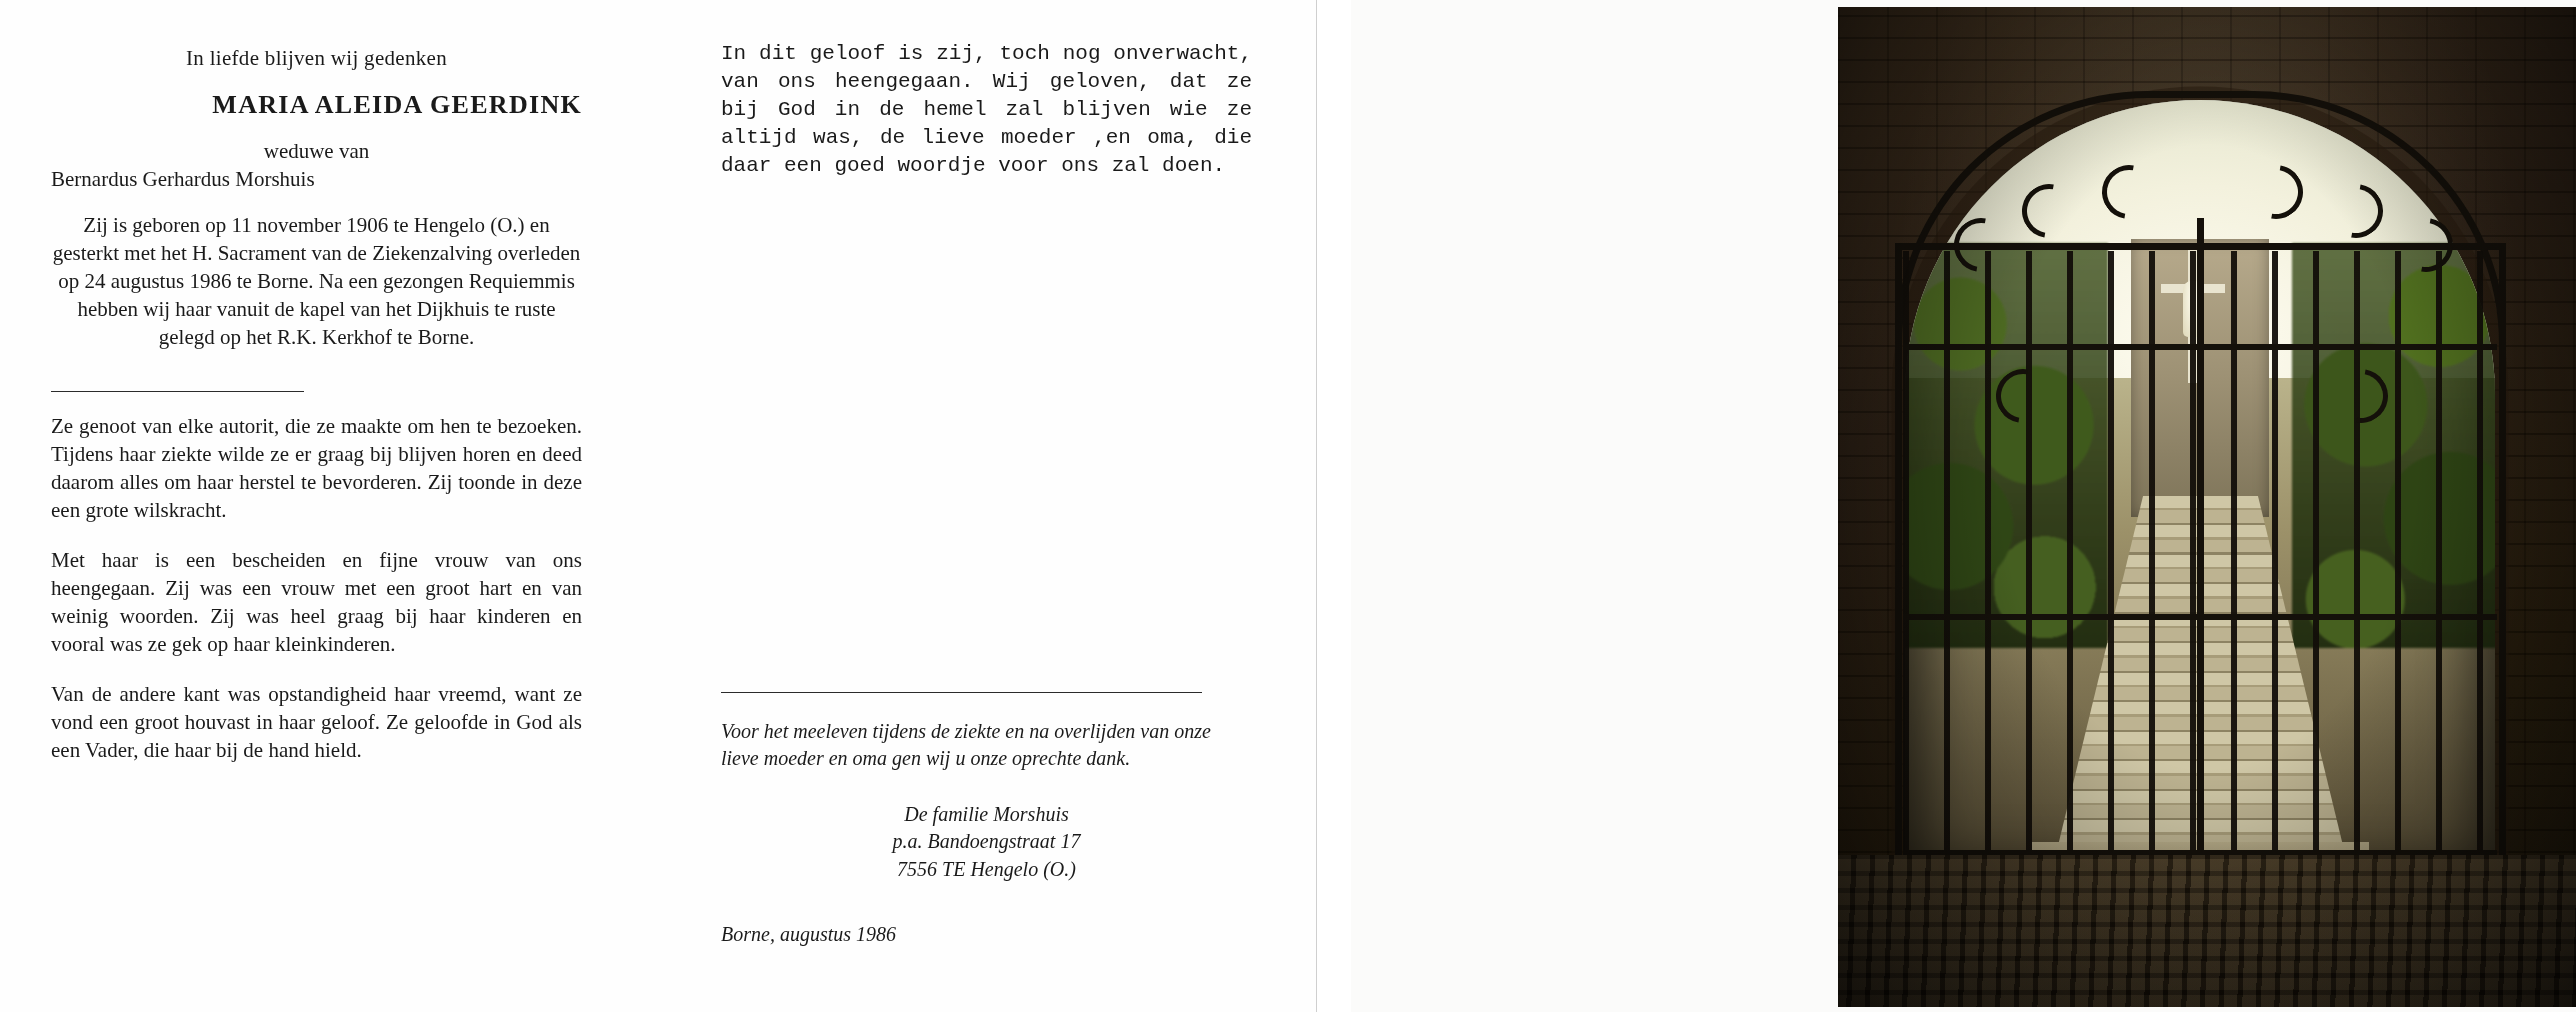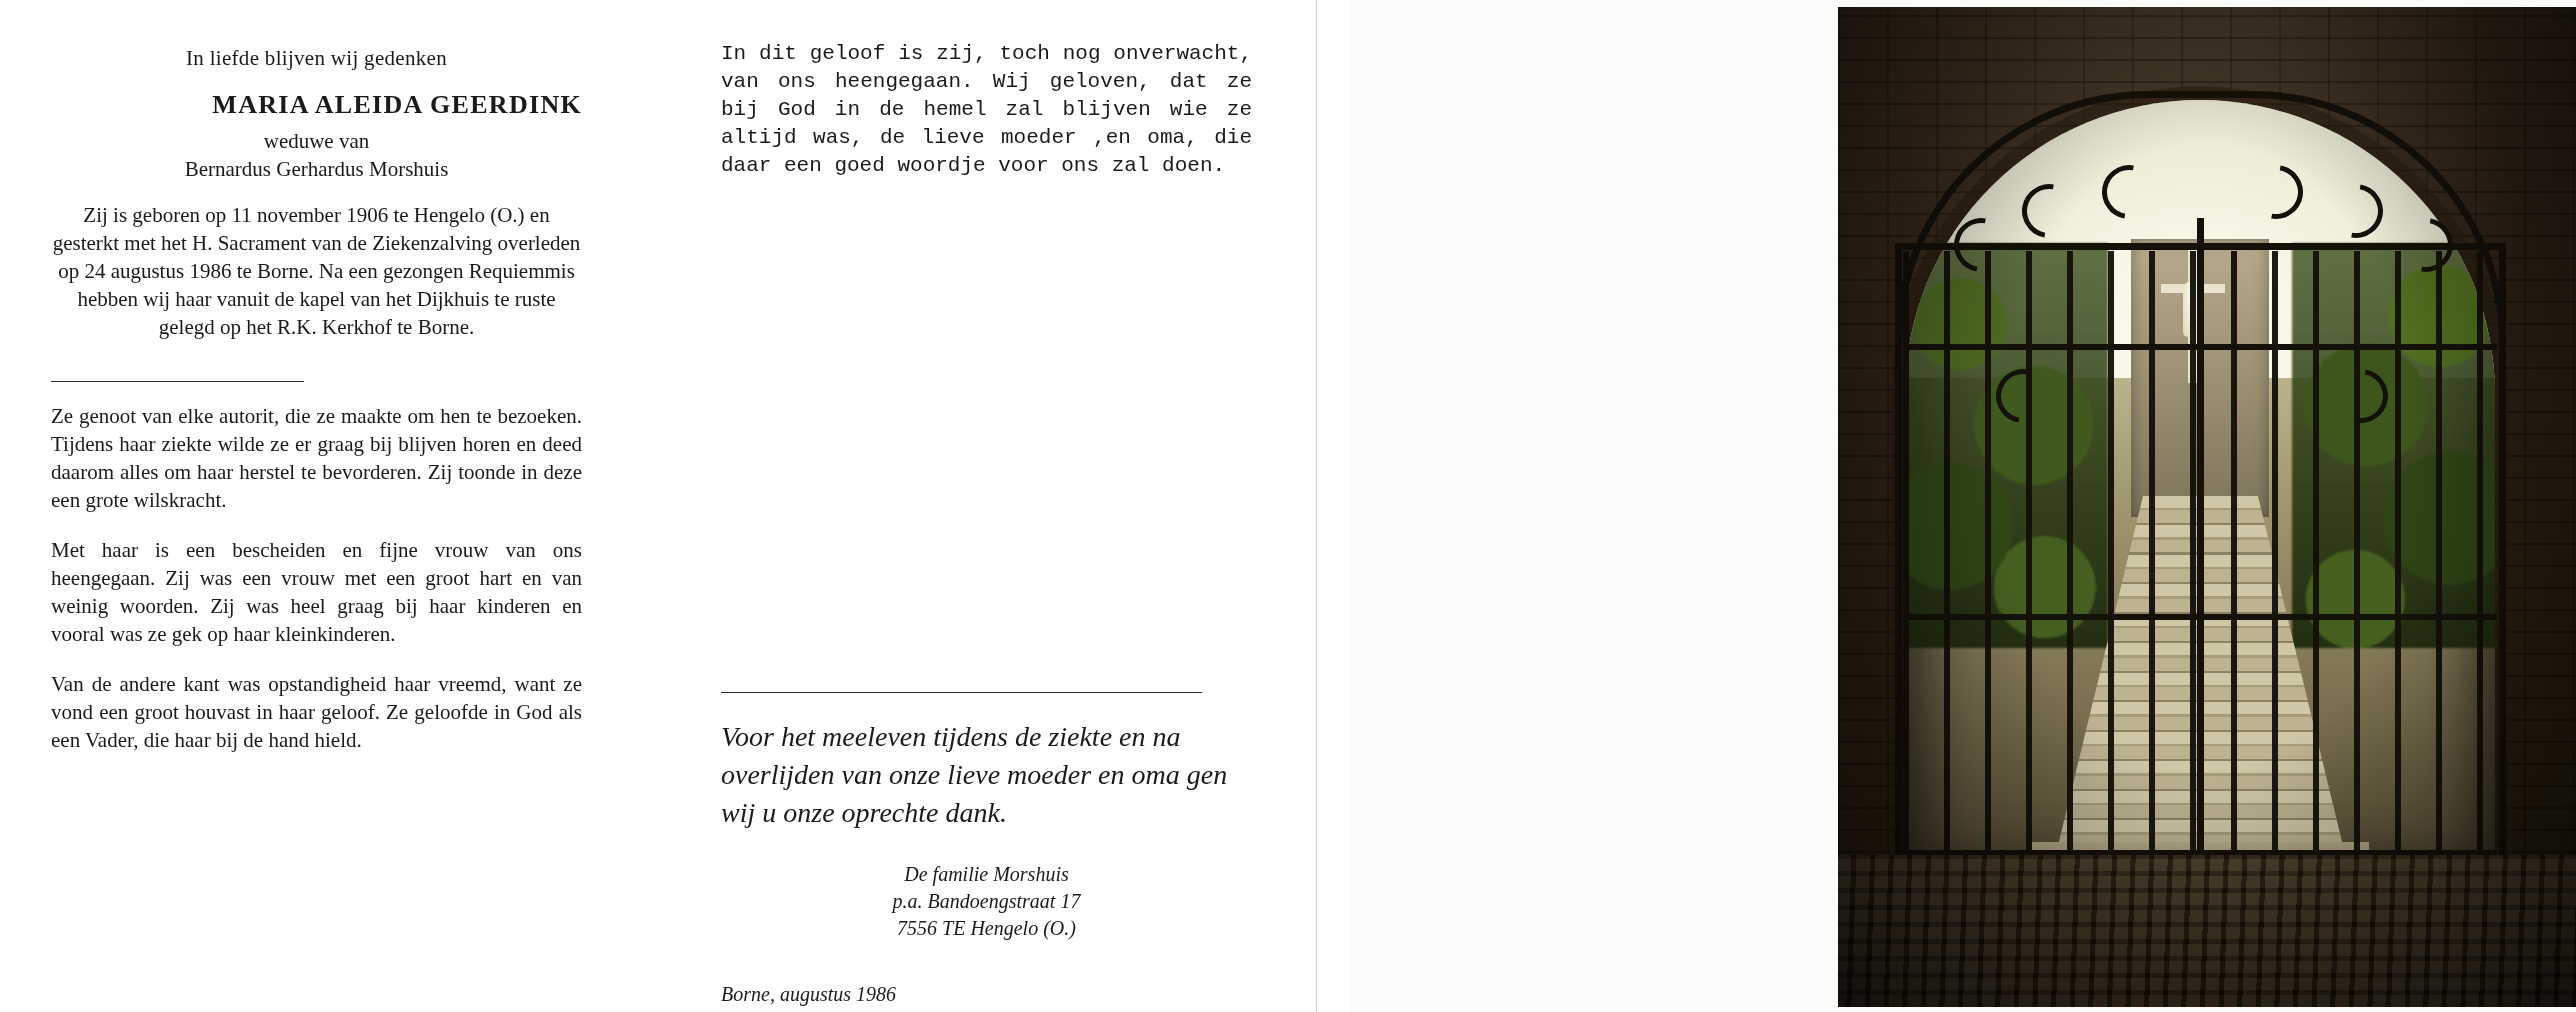--- a/index.html
+++ b/index.html
@@ -47,25 +47,25 @@
     font-size: 26px;
     font-weight: bold;
     text-align: right;
     margin-top: 18.6px;
     letter-spacing: 1.3px;
     font-variant: small-caps;
   }
   .memoriam-relation {
     font-size: 21px;
     text-align: center;
-    margin-top: 9px;
+    margin-top: 19px;
   }
   .memoriam-spouse {
     font-size: 21px;
-    text-align: center;
+    text-align: left;
     margin-top: 3.4px;
   }
   .para {
     font-size: 21px;
     line-height: 1.33;
     text-align: justify;
     margin-top: 22px;
   }
   .para-bio {
     font-size: 21px;
@@ -90,21 +90,21 @@
     margin: 0 0 0 0;
   }
   .col-2-top { margin-top: 40px; font-family: Liberation Mono, monospace; }
   .col-2 .thanks-wrap {
     position: absolute;
     top: 692px;
     left: 0;
     width: 531px;
   }
   .thanks {
-    font-size: 28px;
+    font-size: 20px;
     font-style: italic;
     line-height: 1.36;
     margin-top: 25px;
   }
   .family {
     font-size: 20px;
     font-style: italic;
     line-height: 1.36;
     margin-top: 29px;
     text-align: center;

